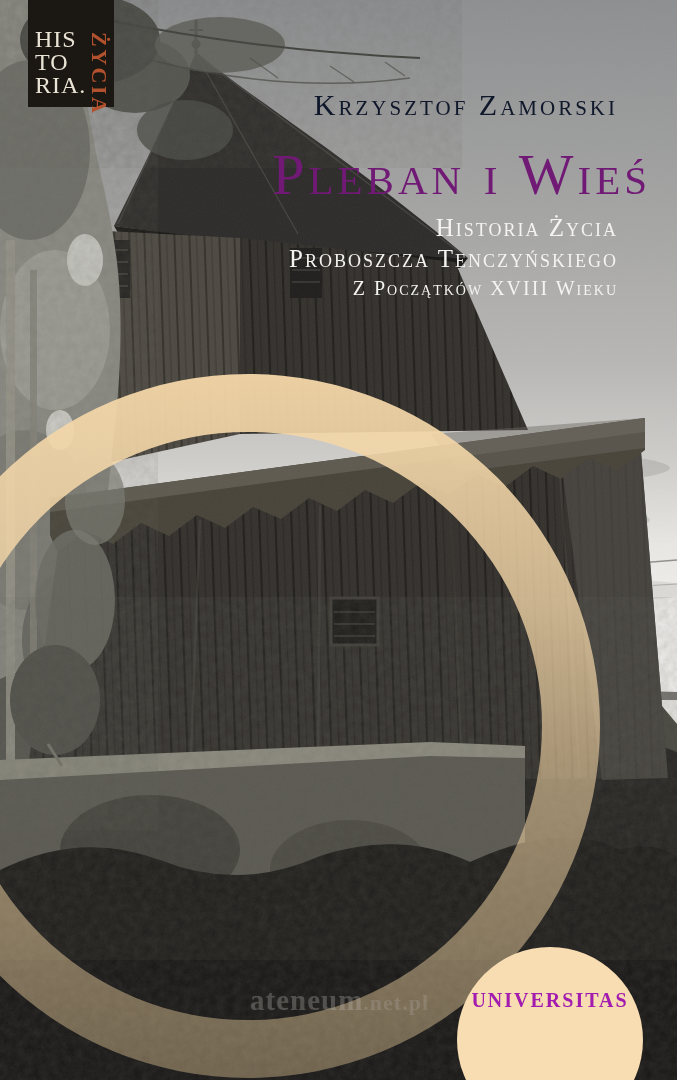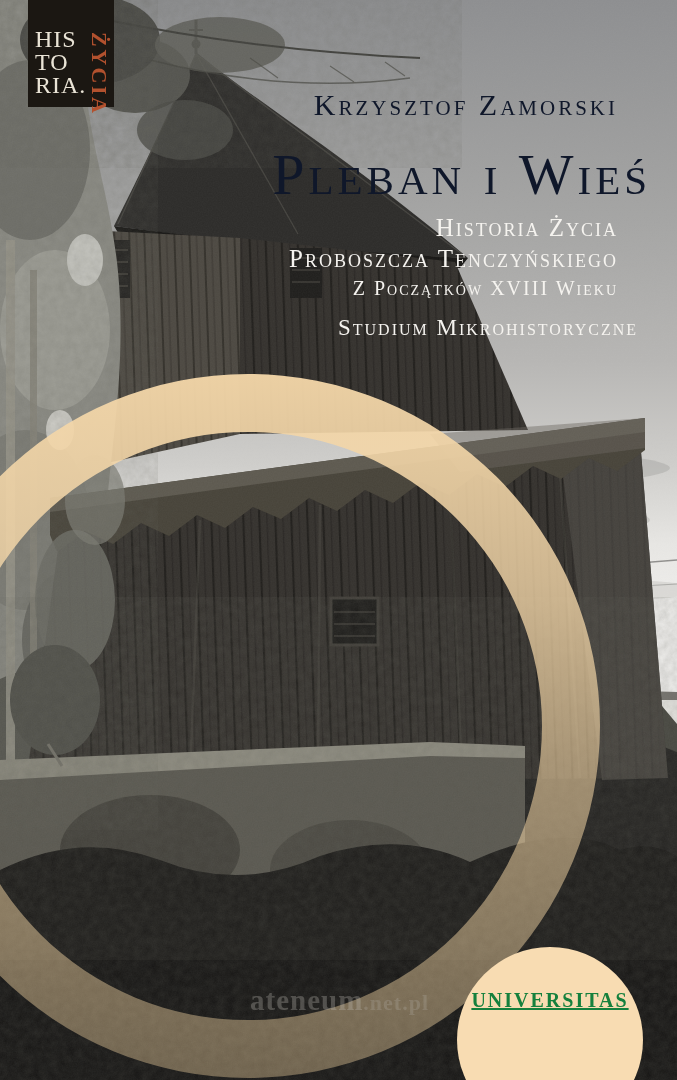--- a/index.html
+++ b/index.html
@@ -17,33 +17,33 @@
     font-size:24px;color:#eae4d6;letter-spacing:1px;}
   .logo-vert{
     position:absolute;left:112px;top:32px;width:76px;height:24px;
     transform:rotate(90deg);transform-origin:0 0;
     font-size:22px;letter-spacing:2.5px;color:#b2512e;font-weight:bold;
   }
   
   .cover-text{position:absolute;line-height:1;white-space:nowrap;
     font-variant:small-caps;color:#f5f3ef;}
   .author{top:90px;right:59px;font-size:30px;letter-spacing:3px;color:#0f172a;}
-  .title{top:146px;right:26px;font-size:58px;letter-spacing:4px;color:#0f172a;}
+  .title{top:146px;right:26px;font-size:58px;letter-spacing:4px;color:#701a75;}
   .sub1{top:215px;right:59px;font-size:25px;letter-spacing:2px;margin-left:8px;}
   .sub2{top:246px;right:59px;font-size:25px;letter-spacing:2px;}
   .sub3{top:278px;right:59px;font-size:20px;letter-spacing:2px;}
   .sub4{top:316px;right:39px;font-size:23px;letter-spacing:2px;}
   
   .pub-circle{
     position:absolute;left:457px;top:947px;width:186px;height:186px;
     border-radius:50%;background:#f8dcb2;
   }
   .pub-label{
     position:absolute;left:0;right:0;top:42px;text-align:center;
-    font-size:20px;font-weight:bold;letter-spacing:2px;color:#15803d;text-decoration:underline;
+    font-size:20px;font-weight:bold;letter-spacing:2px;color:#a21caf;
   }
   
   .watermark{
     position:absolute;left:250px;top:984px;
     font-family:Liberation Serif, serif;font-weight:bold;
     color:rgba(195,192,186,0.30);font-size:29px;letter-spacing:1px;
     white-space:nowrap;
   }
   .watermark .suffix{font-size:22px;color:rgba(180,177,170,0.26);}
 </style>
@@ -212,21 +212,20 @@
       <div>RIA.</div>
     </div>
   </div>
   <div class="logo-vert">ŻYCIA</div>
 
   <div class="cover-text author">Krzysztof Zamorski</div>
   <div class="cover-text title">Pleban i Wieś</div>
   <div class="cover-text sub1">Historia Życia</div>
   <div class="cover-text sub2">Proboszcza Tenczyńskiego</div>
   <div class="cover-text sub3">Z Początków XVIII Wieku</div>
-  <div class="cover-text sub4">Studium Mikrohistoryczne</div>
 
   <div class="pub-circle">
     <div class="pub-label">UNIVERSITAS</div>
   </div>
 
   <div class="watermark"><span>ateneum</span><span class="suffix">.net.pl</span></div>
 
 </div>
 
 </body></html>

